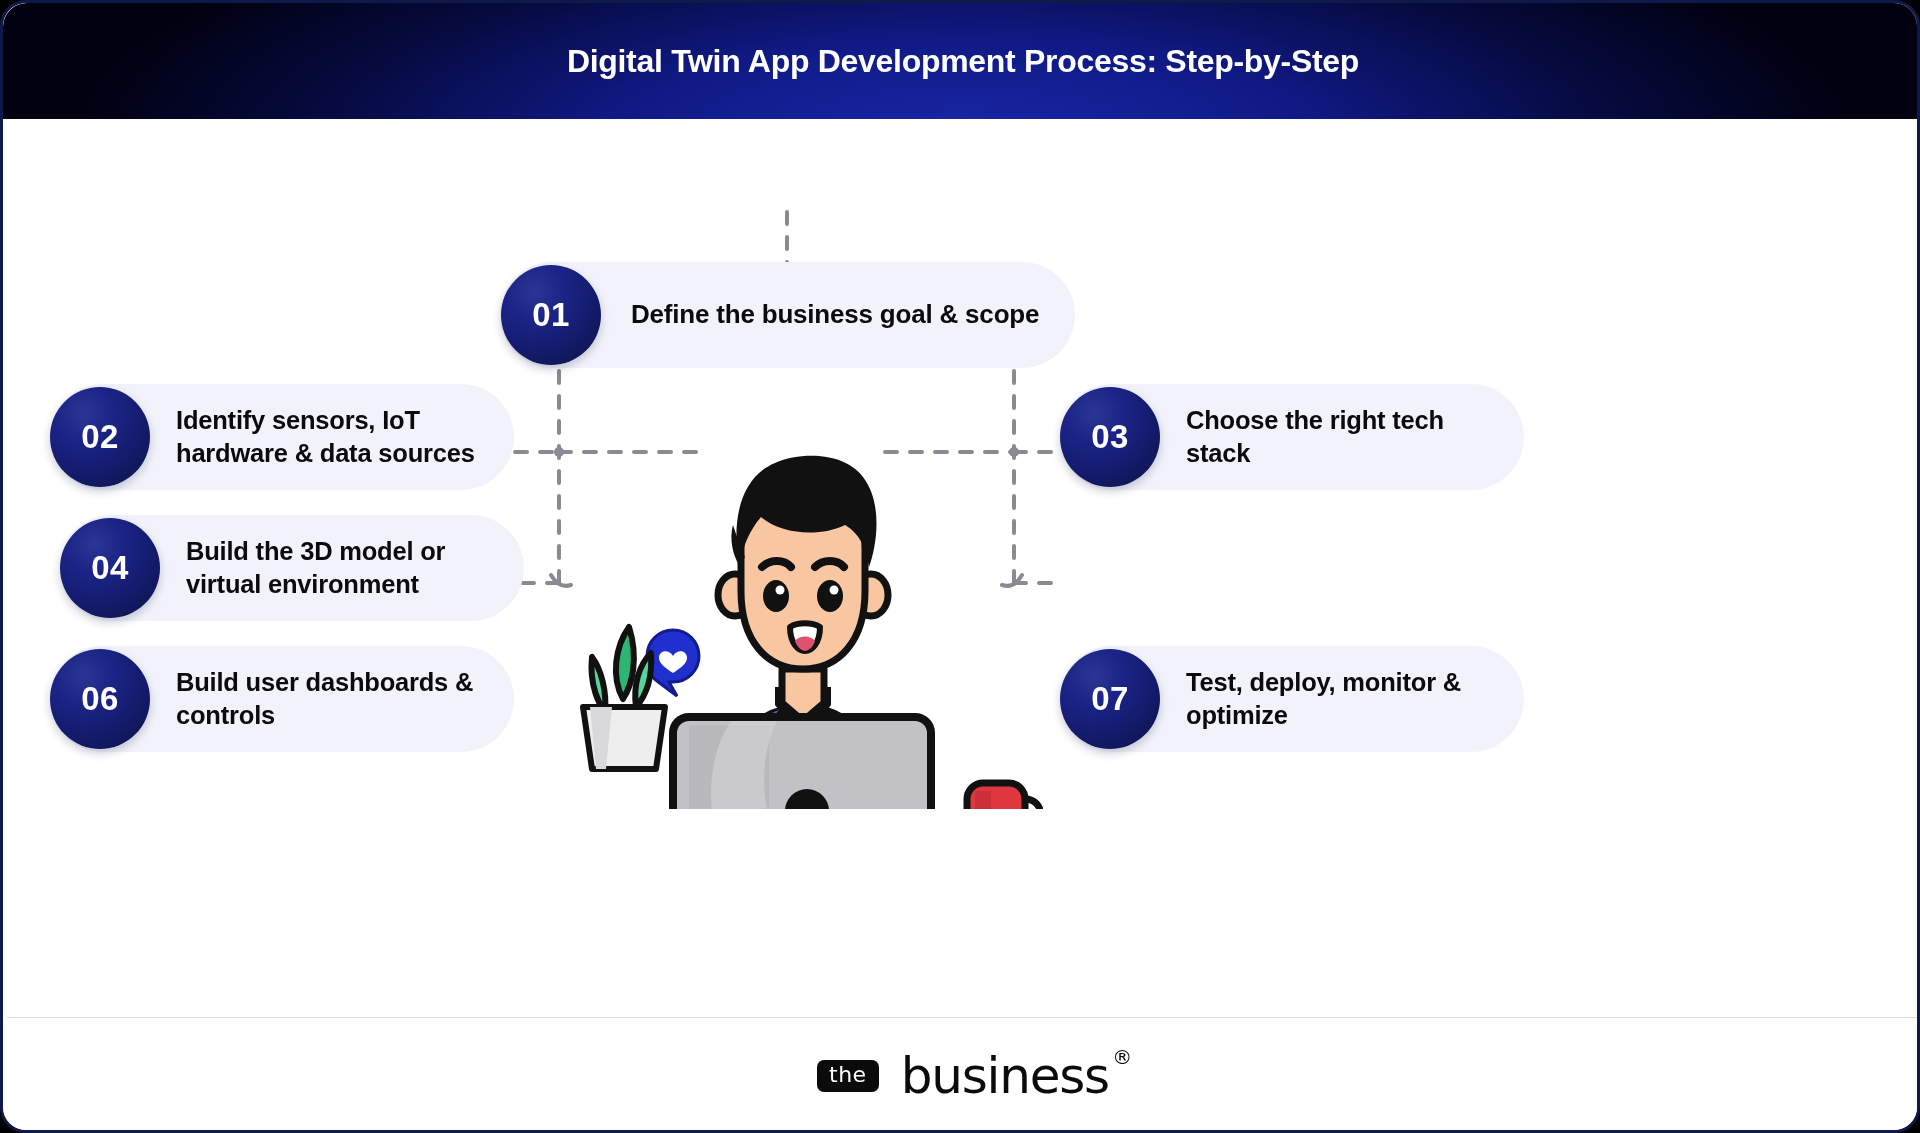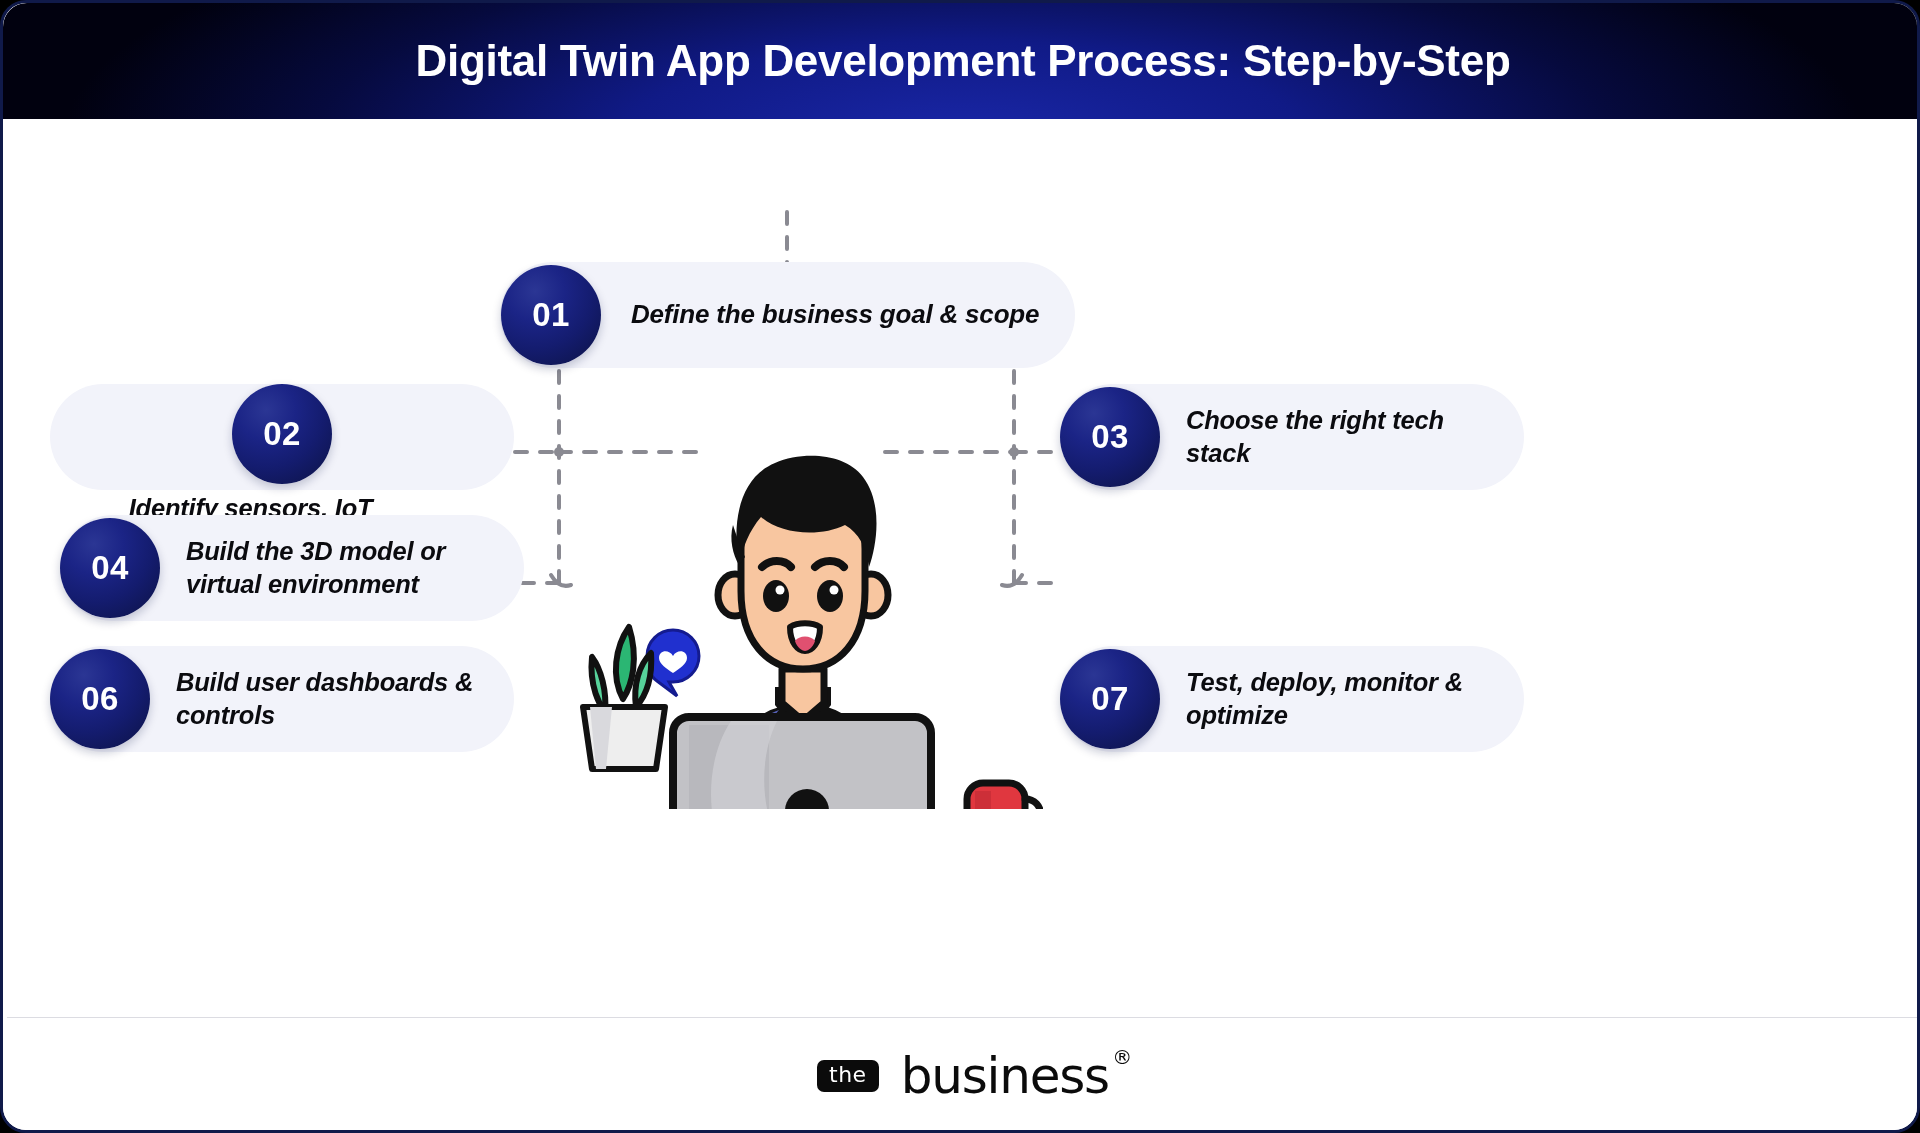--- a/index.html
+++ b/index.html
@@ -32,21 +32,21 @@
     background:
       radial-gradient(ellipse 900px 260px at 50% 118%, #1a27a8 0%, #101a86 38%, #060a3e 72%, #01010f 100%),
       linear-gradient(180deg, #020417 0%, #0b1265 58%, #050833 100%);
     border-radius: 24px 24px 0 0;
     display: flex;
     align-items: center;
     justify-content: center;
   }
   #header-title {
     color: #ffffff;
-    font-size: 44px;
+    font-size: 32px;
     font-weight: 700;
     letter-spacing: -0.3px;
     text-align: center;
     white-space: nowrap;
   }
 
   
   #body-area {
     position: absolute;
     left: 0; top: 116px;
@@ -86,29 +86,28 @@
   }
 
   .step-text {
     color: #0b0b0f;
     font-size: 25.5px;
     font-weight: 700;
     line-height: 1.28;
     letter-spacing: -0.2px;
     padding: 0 26px 0 18px;
     white-space: pre-line;
-    font-style: italic;
   }
 
   
   #step-01 { left: 497px; top: 143px; width: 575px; }
   #step-01 .step-badge { margin-left: 1px; }
   #step-01 .step-text { font-size: 26px; padding-left: 22px; }
 
-  #step-02 { left: 47px; top: 265px; width: 464px; flex-direction: column; }
+  #step-02 { left: 47px; top: 265px; width: 464px; }
   #step-04 { left: 57px; top: 396px; width: 464px; }
   #step-06 { left: 47px; top: 527px; width: 464px; }
 
   #step-03 { left: 1057px; top: 265px; width: 464px; }
   #step-05 { left: 1057px; top: 396px; width: 464px; }
   #step-07 { left: 1057px; top: 527px; width: 464px; }
 
   
   #connectors {
     position: absolute;

